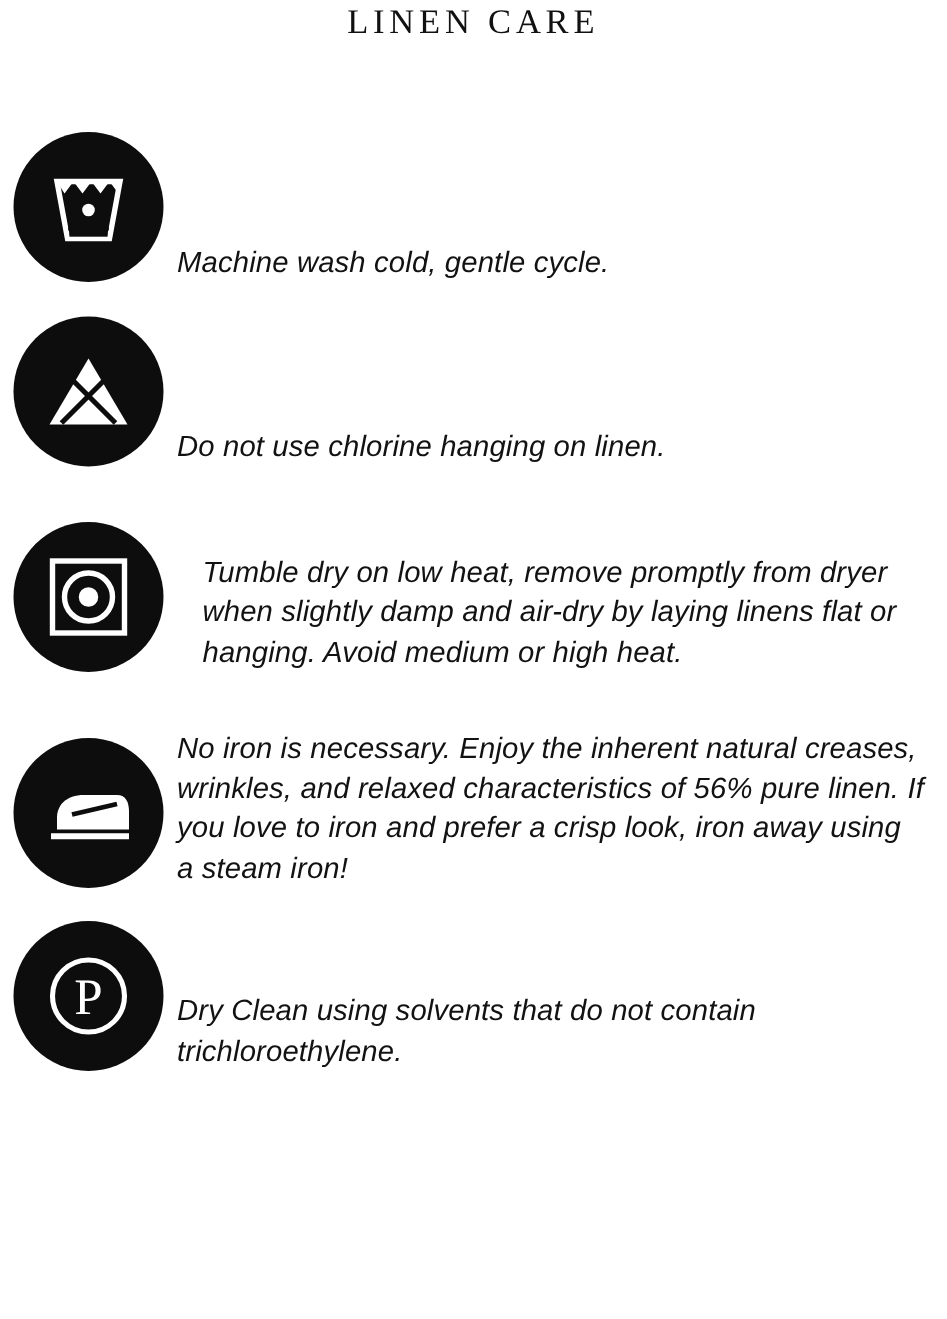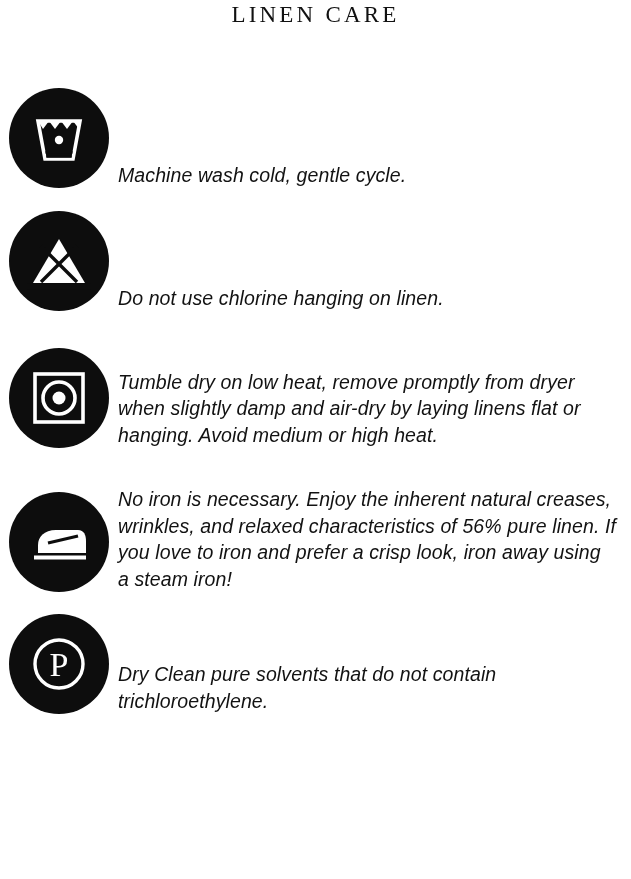--- a/index.html
+++ b/index.html
@@ -78,21 +78,21 @@
     letter-spacing: 0.1px;
   }
 
   
   .row-0 { margin-top: 54px; }
   .row-0 .text-cell { padding-top: 33px; }
 
   .row-1 { margin-top: 23px; }
   .row-1 .text-cell { padding-top: 33px; }
 
-  .row-2 { margin-top: 22px; }
+  .row-2 { margin-top: 22px; gap: 17px; }
   .row-2 .text-cell { padding-top: 0px; }
   .row-2 .icon-cell { padding-top: 15px; }
 
   .row-3 { margin-top: 23px; }
   .row-3 .text-cell { padding-top: 0px; }
   .row-3 .icon-cell { padding-top: 21px; }
 
   .row-4 { margin-top: 22px; }
   .row-4 .text-cell { padding-top: 25px; }
 </style>
@@ -181,18 +181,18 @@
     <li class="care-row row-4">
       <div class="icon-cell">
         <div class="badge">
           <svg width="66" height="66" viewBox="0 0 66 66" aria-hidden="true">
             <circle cx="33" cy="33" r="24" fill="none" stroke="#ffffff" stroke-width="3.4"></circle>
             <text x="33" y="45" text-anchor="middle" font-family="Liberation Serif, serif" font-size="34" fill="#ffffff">P</text>
           </svg>
         </div>
       </div>
       <div class="text-cell">
-        <p class="care-text">Dry Clean pure solvents that do not contain trichloroethylene.</p>
+        <p class="care-text">Dry Clean using solvents that do not contain trichloroethylene.</p>
       </div>
     </li>
 
   </ul>
 </div>
 
 </body></html>

